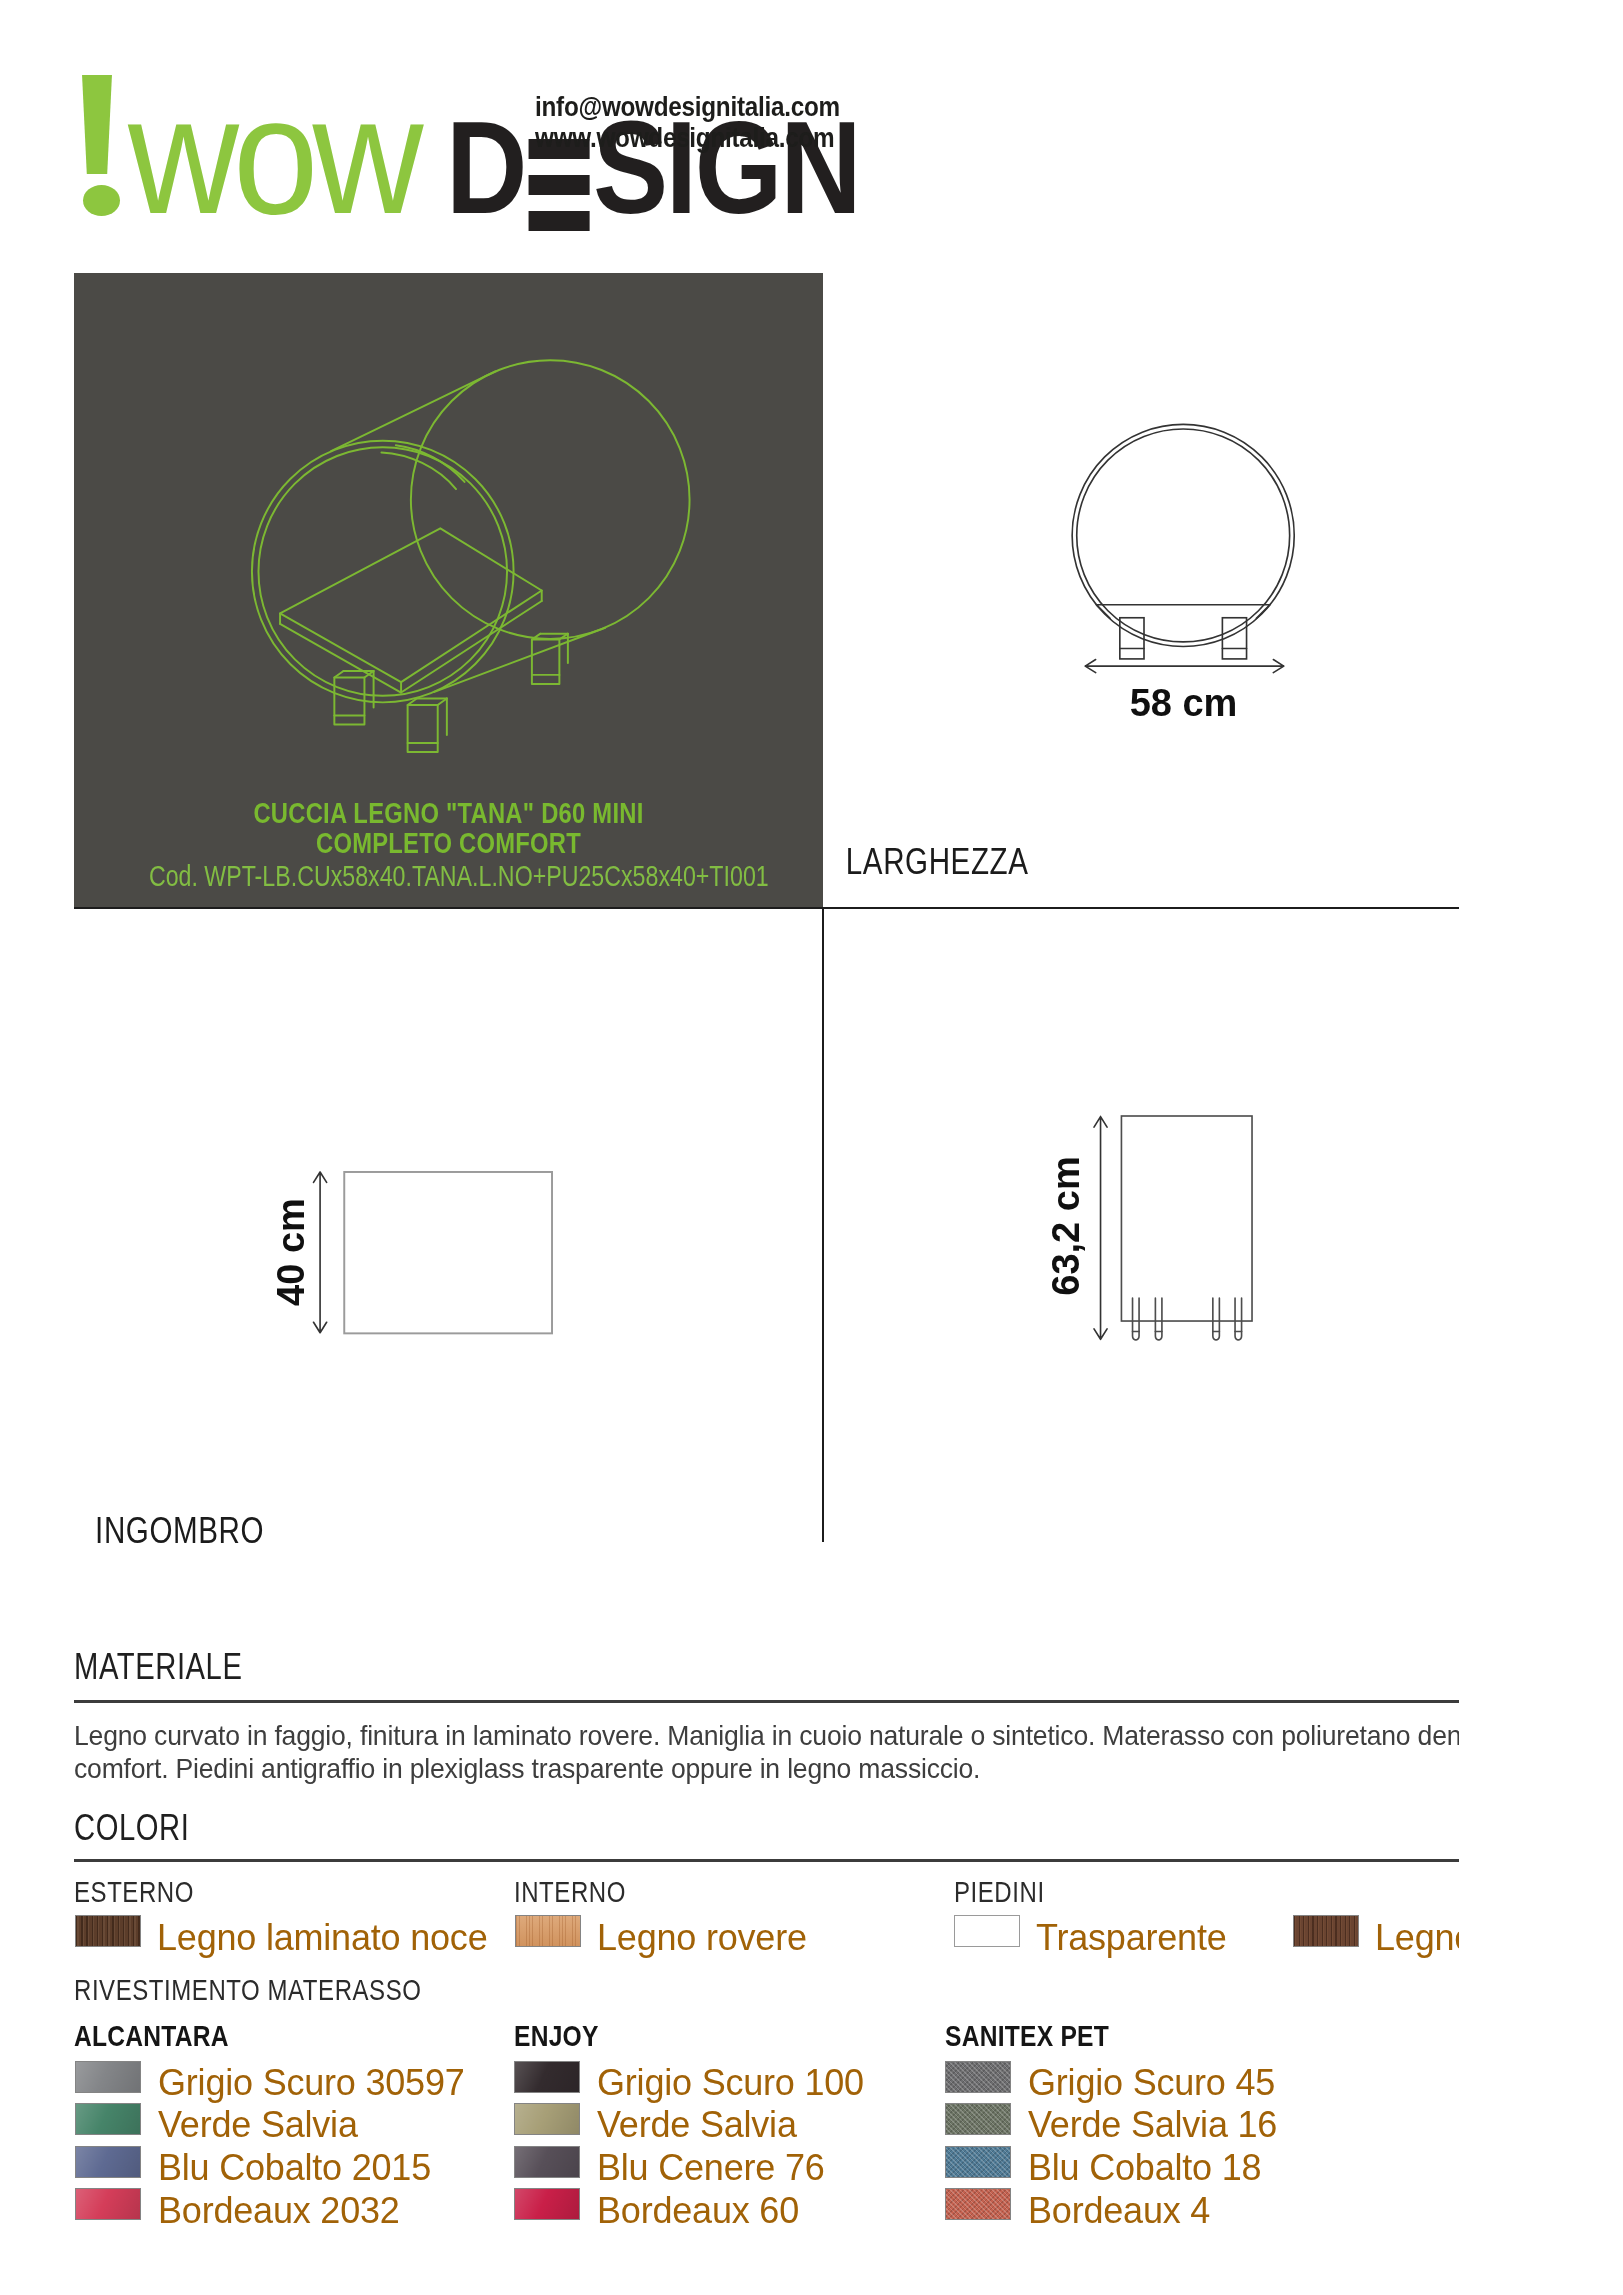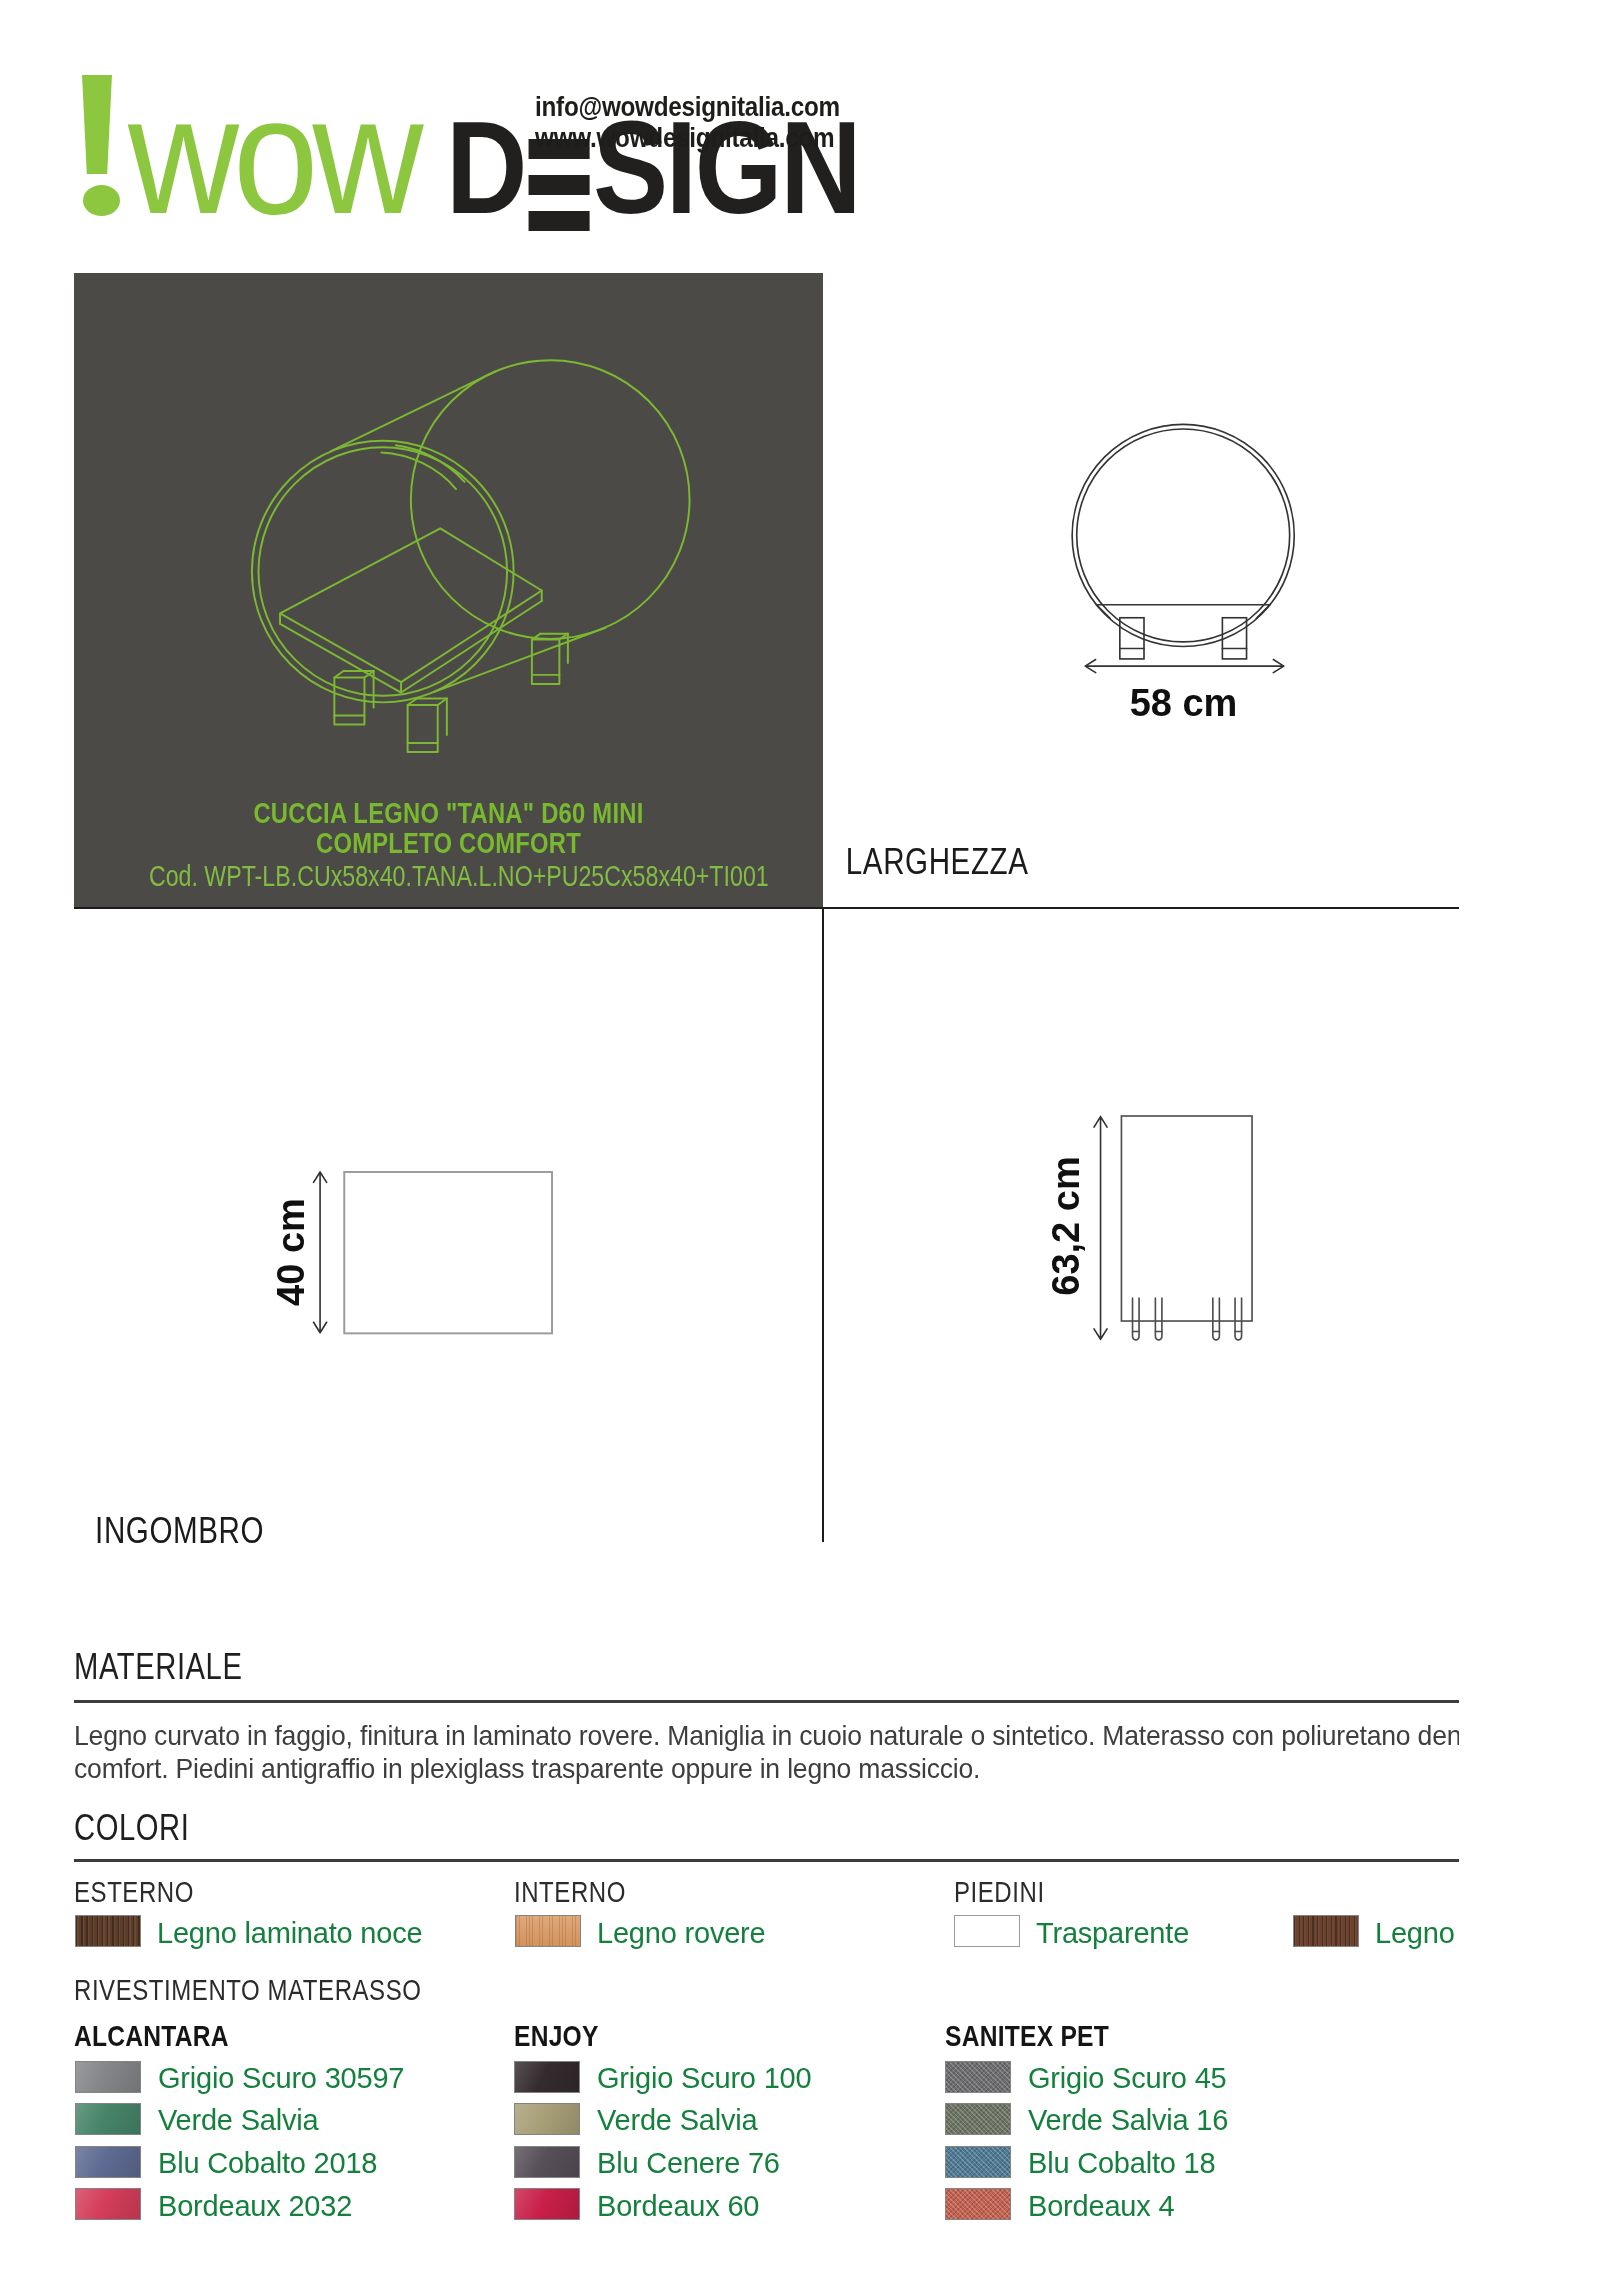--- a/index.html
+++ b/index.html
@@ -70,21 +70,21 @@
 
   .swatch{width:66px;height:32px;border:1.3px solid #848484;box-sizing:border-box;position:absolute;}
   .swatch::after{content:"";position:absolute;inset:0;}
   .grain-dark::after{background:repeating-linear-gradient(90deg,rgba(20,8,2,.35) 0 1.3px,rgba(255,230,200,.08) 1.3px 2.6px,transparent 2.6px 5.2px);}
   .grain-beech::after{background:repeating-linear-gradient(90deg,rgba(150,80,30,.28) 0 0.7px,transparent 0.7px 3.3px),linear-gradient(180deg,rgba(255,255,255,.15),rgba(120,60,20,.08));}
   .grain-walnut::after{background:repeating-linear-gradient(90deg,rgba(30,12,5,.4) 0 1.3px,rgba(200,140,90,.1) 1.3px 2px,transparent 2px 4.6px);}
   .transparent-swatch{background:#fff;border:1.3px solid #9a9a9a;}
   .fabric::after{background:linear-gradient(115deg,rgba(255,255,255,.18) 0%,transparent 45%,rgba(0,0,0,.14) 100%);}
   .weave::after{background:repeating-linear-gradient(45deg,rgba(255,255,255,.2) 0 1.3px,transparent 1.3px 3.3px),repeating-linear-gradient(-45deg,rgba(0,0,0,.16) 0 1.3px,transparent 1.3px 3.3px);}
 
-  .swatch-label{font-size:29px;color:#15803d;letter-spacing:-0.2px;white-space:nowrap;}
+  .swatch-label{font-size:36px;color:#a16207;letter-spacing:-0.2px;white-space:nowrap;}
 </style>
 </head>
 <body>
 
 <div id="page">
 
   <div class="abs" id="logo-excl-bar"></div>
   <div class="abs" id="logo-excl-dot"></div>
   <div class="abs" id="logo-words">
     <span id="logo-wow">wow</span>
@@ -213,21 +213,21 @@
 
   <div class="abs fabric-header" style="left:74px;top:2019px;"><span>ALCANTARA</span></div>
   <div class="abs fabric-header" style="left:514px;top:2019px;"><span>ENJOY</span></div>
   <div class="abs fabric-header" style="left:945px;top:2019px;"><span>SANITEX PET</span></div>
 
   <div class="abs swatch fabric" style="left: 75px; top: 2061px; background-color: rgb(131, 133, 136);"></div>
   <div class="abs swatch-label" style="left:158px;top:2062px;">Grigio Scuro 30597</div>
   <div class="abs swatch fabric" style="left: 75px; top: 2103px; background-color: rgb(70, 132, 105);"></div>
   <div class="abs swatch-label" style="left:158px;top:2104px;">Verde Salvia</div>
   <div class="abs swatch fabric" style="left: 75px; top: 2146px; background-color: rgb(94, 106, 146);"></div>
-  <div class="abs swatch-label" style="left:158px;top:2147px;">Blu Cobalto 2018</div>
+  <div class="abs swatch-label" style="left:158px;top:2147px;">Blu Cobalto 2015</div>
   <div class="abs swatch fabric" style="left: 75px; top: 2188px; background-color: rgb(212, 61, 89);"></div>
   <div class="abs swatch-label" style="left:158px;top:2190px;">Bordeaux 2032</div>
 
   <div class="abs swatch fabric" style="left: 514px; top: 2061px; background-color: rgb(51, 43, 46);"></div>
   <div class="abs swatch-label" style="left:597px;top:2062px;">Grigio Scuro 100</div>
   <div class="abs swatch fabric" style="left: 514px; top: 2103px; background-color: rgb(167, 159, 119);"></div>
   <div class="abs swatch-label" style="left:597px;top:2104px;">Verde Salvia</div>
   <div class="abs swatch fabric" style="left: 514px; top: 2146px; background-color: rgb(87, 79, 88);"></div>
   <div class="abs swatch-label" style="left:597px;top:2147px;">Blu Cenere 76</div>
   <div class="abs swatch fabric" style="left: 514px; top: 2188px; background-color: rgb(201, 31, 72);"></div>

